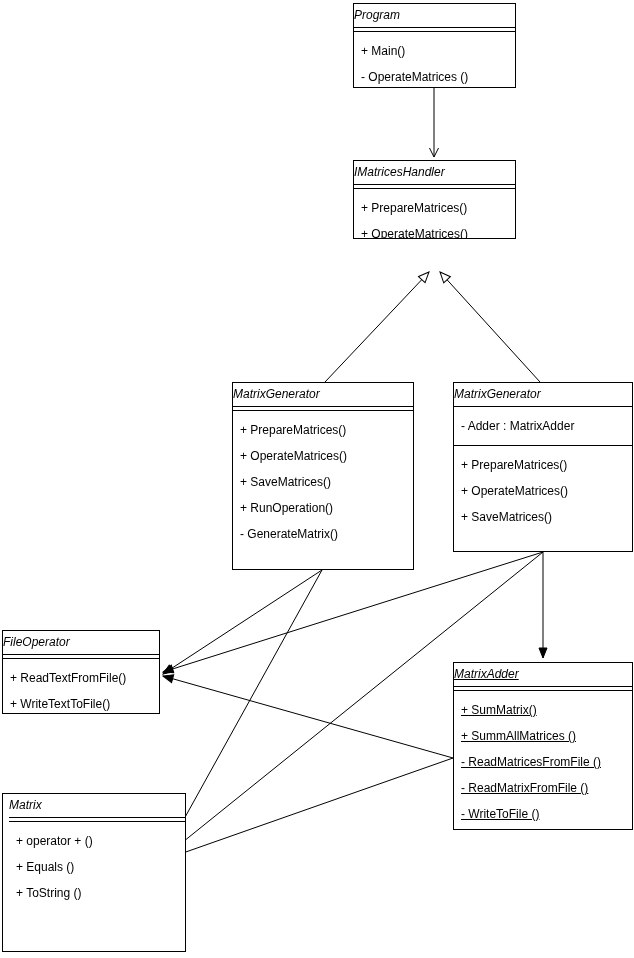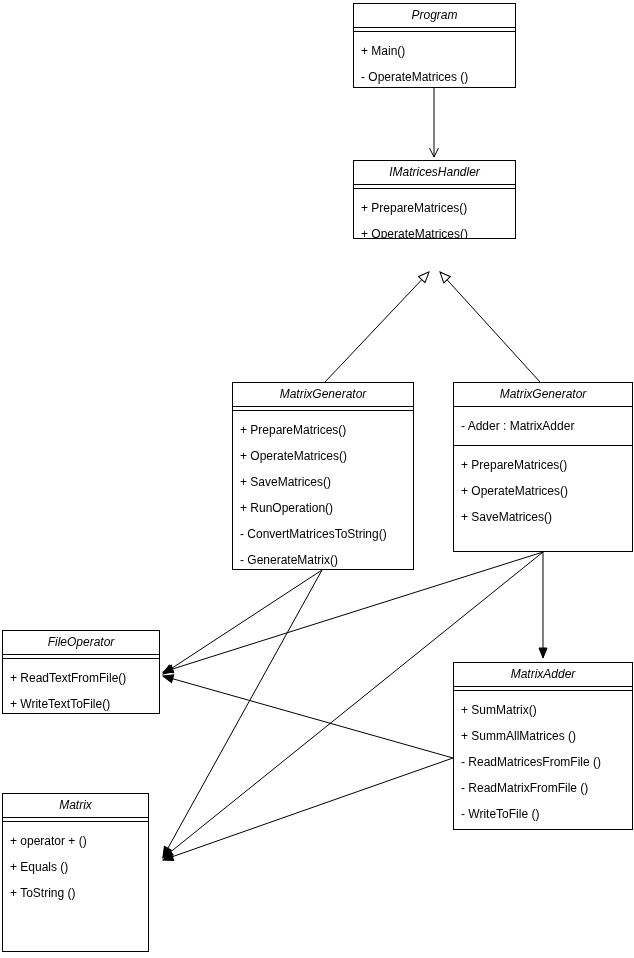--- a/index.html
+++ b/index.html
@@ -31,21 +31,21 @@
     box-sizing: border-box;
     background: #ffffff;
     border: 1px solid #000000;
     font-size: 12px;
     overflow: hidden;
   }
   .uml-title {
     box-sizing: border-box;
     height: 24px;
     line-height: 22px;
-    text-align: center;
+    text-align: left;
     font-style: italic;
     border-bottom: 1px solid #000000;
     white-space: nowrap;
   }
   .uml-gap {
     box-sizing: border-box;
     height: 4px;
     border-bottom: 1px solid #000000;
   }
   .uml-compartment {
@@ -105,21 +105,20 @@
       </div>
     </div>
     <div class="uml-class" style="left: 232px; top: 382px; width: 182px; height: 188px;">
     <div class="uml-title">MatrixGenerator</div>
     <div class="uml-gap"></div>
   <div class="uml-compartment">
         <div class="uml-member">+ PrepareMatrices()</div>
         <div class="uml-member">+ OperateMatrices()</div>
         <div class="uml-member">+ SaveMatrices()</div>
         <div class="uml-member">+ RunOperation()</div>
-        <div class="uml-member">- ConvertMatricesToString()</div>
         <div class="uml-member">- GenerateMatrix()</div>
       </div>
     </div>
     <div class="uml-class" style="left: 453px; top: 382px; width: 180px; height: 170px;">
     <div class="uml-title">MatrixGenerator</div>
 
   <div class="uml-compartment">
         <div class="uml-member">- Adder : MatrixAdder</div>
       </div>
       <div class="uml-compartment">
@@ -129,32 +128,32 @@
       </div>
     </div>
     <div class="uml-class" style="left: 2px; top: 630px; width: 158px; height: 84px;">
     <div class="uml-title">FileOperator</div>
     <div class="uml-gap"></div>
   <div class="uml-compartment">
         <div class="uml-member">+ ReadTextFromFile()</div>
         <div class="uml-member">+ WriteTextToFile()</div>
       </div>
     </div>
-    <div class="uml-class" style="left: 453px; top: 662px; width: 180px; height: 168px;">
+    <div class="uml-class" style="left: 453px; top: 662px; width: 180px; height: 168px; text-decoration: underline;">
     <div class="uml-title">MatrixAdder</div>
     <div class="uml-gap"></div>
   <div class="uml-compartment">
         <div class="uml-member">+ SumMatrix()</div>
         <div class="uml-member">+ SummAllMatrices ()</div>
         <div class="uml-member">- ReadMatricesFromFile ()</div>
         <div class="uml-member">- ReadMatrixFromFile ()</div>
         <div class="uml-member">- WriteToFile ()</div>
       </div>
     </div>
-    <div class="uml-class" style="left: 2px; top: 793px; width: 147px; height: 159px;">
+    <div class="uml-class" style="left: 2px; top: 793px; width: 184px; height: 159px; padding-left: 6px;">
     <div class="uml-title">Matrix</div>
     <div class="uml-gap"></div>
   <div class="uml-compartment">
         <div class="uml-member">+ operator + ()</div>
         <div class="uml-member">+ Equals ()</div>
         <div class="uml-member">+ ToString ()</div>
       </div>
     </div>
   </div>
 

